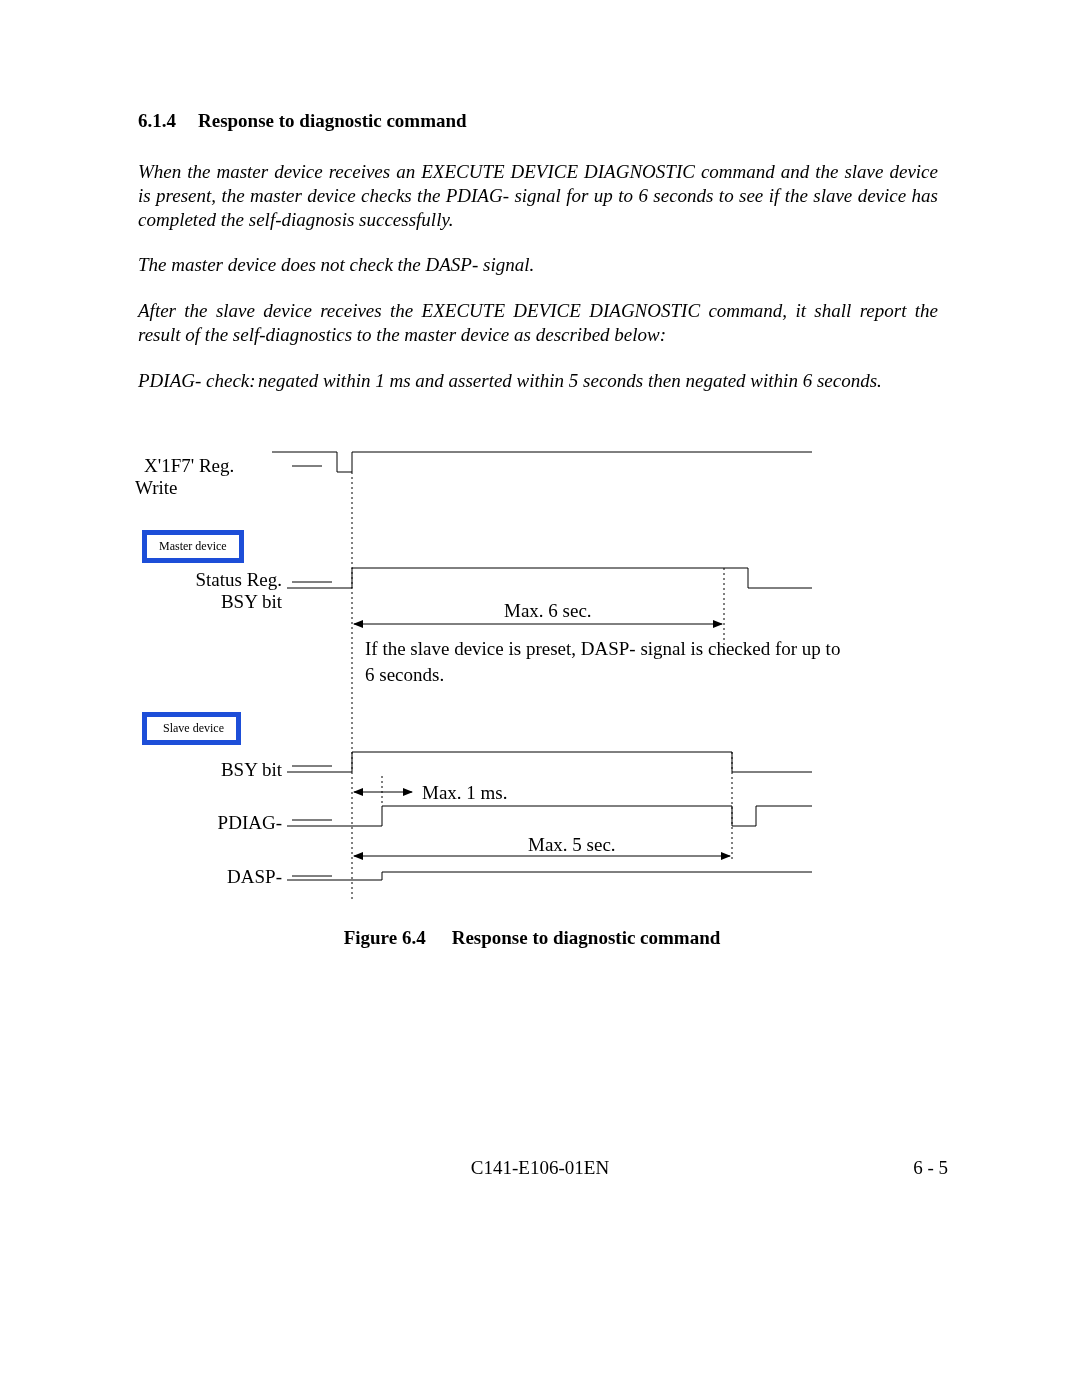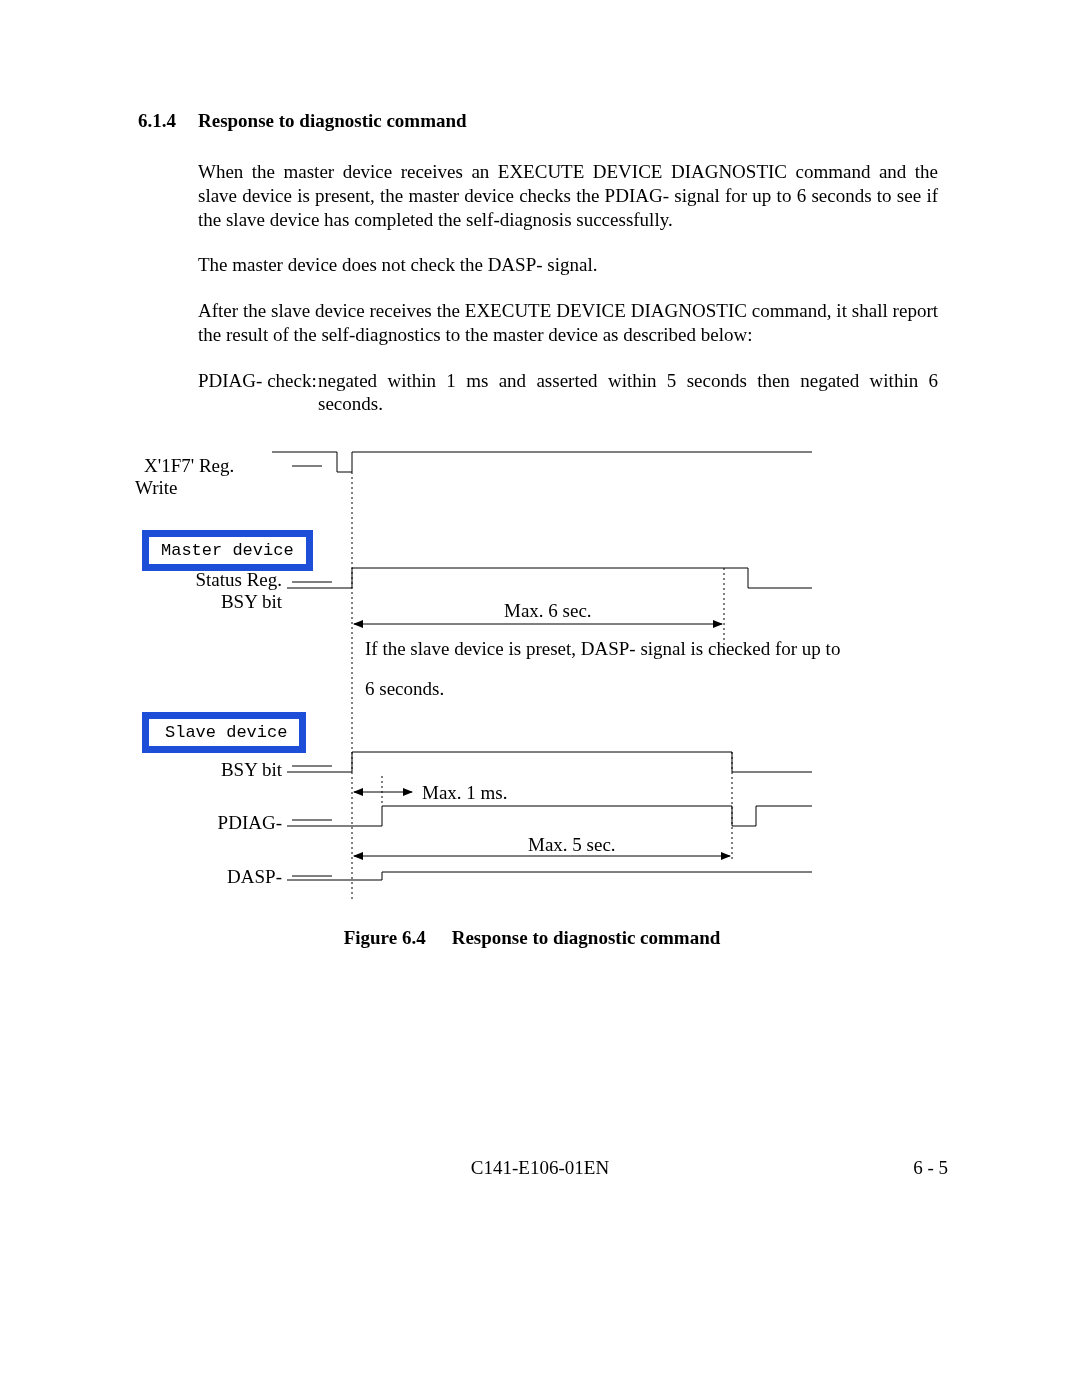--- a/index.html
+++ b/index.html
@@ -25,21 +25,21 @@
     gap: 22px;
     margin-bottom: 28px;
   }
   .para {
     font-size: 19px;
     text-align: justify;
     margin: 0 0 22px 0;
     line-height: 1.25;
   }
   .indent-block {
-    margin-left: 60px;
+    font-style: italic;
   }
   .pdiag-row {
     display: flex;
     font-size: 19px;
     text-align: justify;
     margin: 0 0 22px 0;
     line-height: 1.25;
   }
   .pdiag-label {
     flex: 0 0 120px;
@@ -78,25 +78,24 @@
     left: 0;
     top: 927px;
     width: 1064px;
     text-align: center;
     font-size: 19px;
     font-weight: bold;
   }
   .fig-num { margin-right: 26px; }
   .boxlabel {
     position: absolute;
-    border: 7px solid #1d4ed8;
-    font-size: 17px;
+    border: 5px solid #1d4ed8;
+    font-size: 12px;
     padding: 4px 12px;
     background: #fff;
-    font-family: Liberation Mono, monospace;
   }
   .txt {
     position: absolute;
     font-size: 19px;
     white-space: nowrap;
   }
   .txt.r { text-align: right; }
 </style>
 </head>
 <body>
@@ -125,21 +124,21 @@
   <div class="txt" style="left:3px; top:35px;">Write</div>
 
   <div class="boxlabel" style="left:10px; top:88px;">Master device</div>
 
   <div class="txt r" style="left:0px; top:127px; width:150px;">Status Reg.</div>
   <div class="txt r" style="left:0px; top:149px; width:150px;">BSY bit</div>
 
   <div class="txt" style="left:372px; top:158px;">Max. 6 sec.</div>
 
   <div class="txt" style="left:233px; top:196px;">If the slave device is preset, DASP- signal is checked for up to</div>
-  <div class="txt" style="left:233px; top:236px;">6 seconds.</div>
+  <div class="txt" style="left:233px; top:222px;">6 seconds.</div>
 
   <div class="boxlabel" style="left:10px; top:270px;padding-left:16px;">Slave device</div>
 
   <div class="txt r" style="left:0px; top:317px; width:150px;">BSY bit</div>
 
   <div class="txt" style="left:290px; top:340px;">Max. 1 ms.</div>
 
   <div class="txt r" style="left:0px; top:370px; width:150px;">PDIAG-</div>
 
   <div class="txt" style="left:396px; top:392px;text-align:right;">Max. 5 sec.</div>

